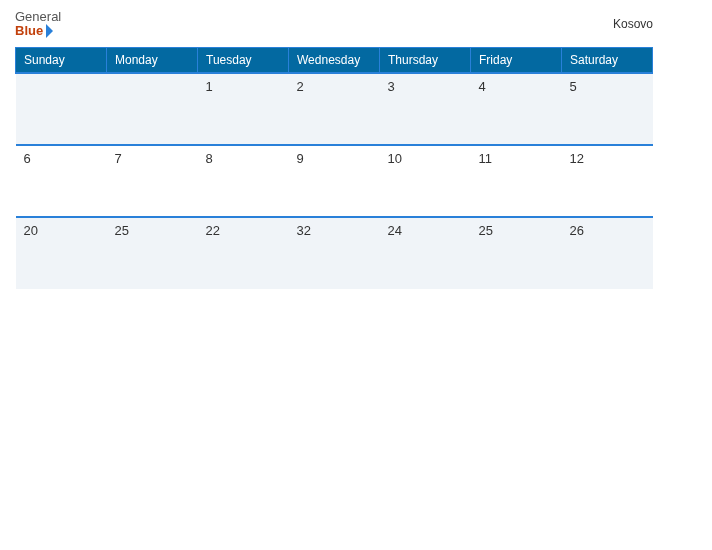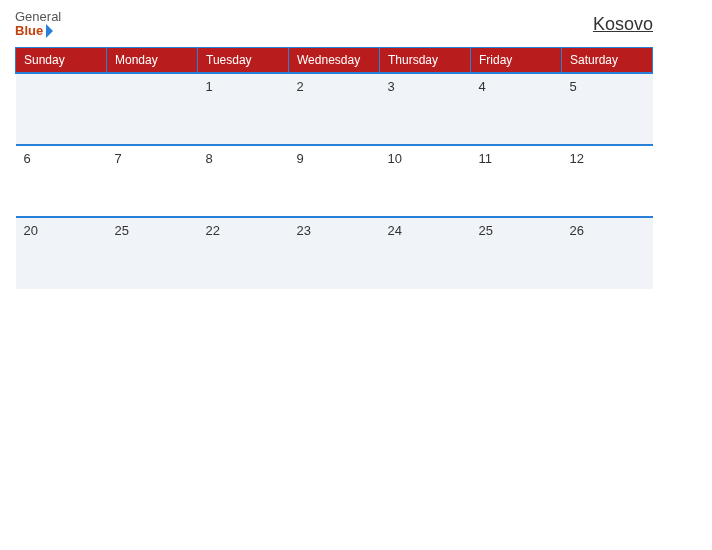--- a/index.html
+++ b/index.html
@@ -48,30 +48,29 @@
       border-bottom: 7px solid transparent;
       margin-left: 3px;
     }
     .title {
       font-size: 32px;
       font-weight: normal;
       color: #222;
       text-align: center;
     }
     .country {
-      font-size: 18px;
+      font-size: 12px;
       color: #333;
-      text-decoration: underline;
     }
     .calendar-grid {
       width: 100%;
       border-collapse: collapse;
     }
     .calendar-grid thead tr th {
-      background: #b91c1c;
+      background: #0369a1;
       color: #fff;
       text-align: left;
       padding: 5px 8px;
       font-size: 12px;
       font-weight: normal;
       border: 1px solid #2980d9;
     }
     .calendar-grid tbody tr {
       height: 72px;
     }
@@ -179,21 +178,21 @@
           <td>
             <span class="day-number">20</span>
           </td>
           <td>
             <span class="day-number">25</span>
           </td>
           <td>
             <span class="day-number">22</span>
           </td>
           <td>
-            <span class="day-number">23</span>
+            <span class="day-number">32</span>
           </td>
           <td>
             <span class="day-number">24</span>
           </td>
           <td>
             <span class="day-number">25</span>
           </td>
           <td>
             <span class="day-number">26</span>
           </td>

